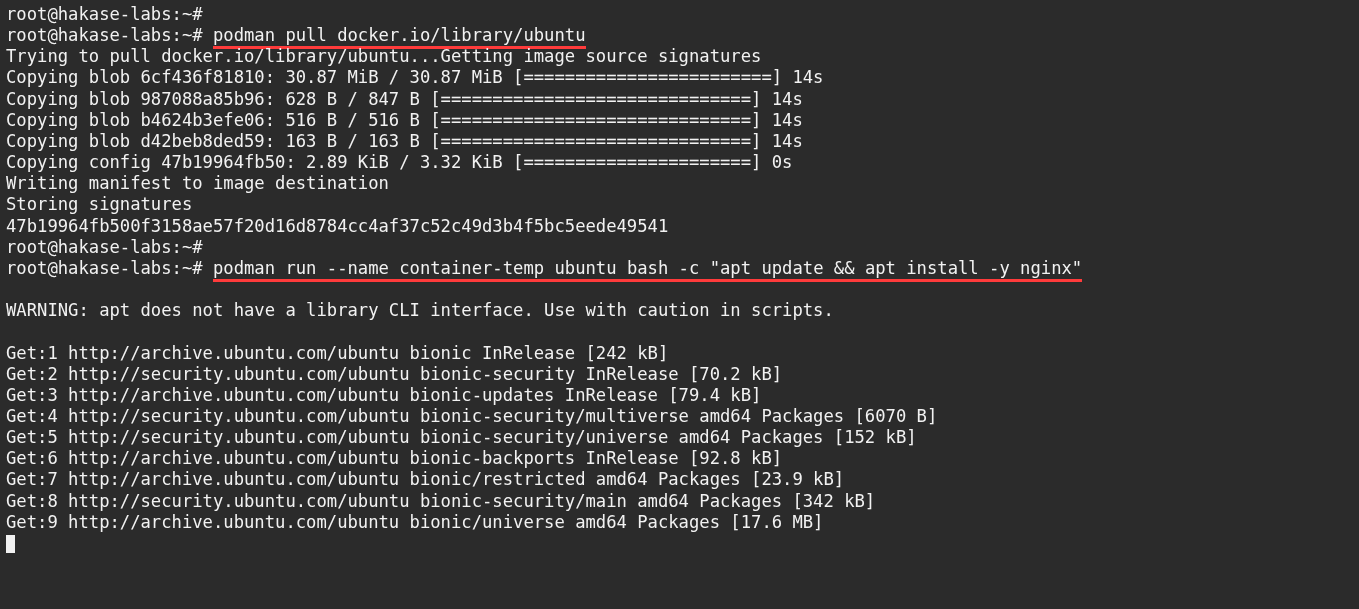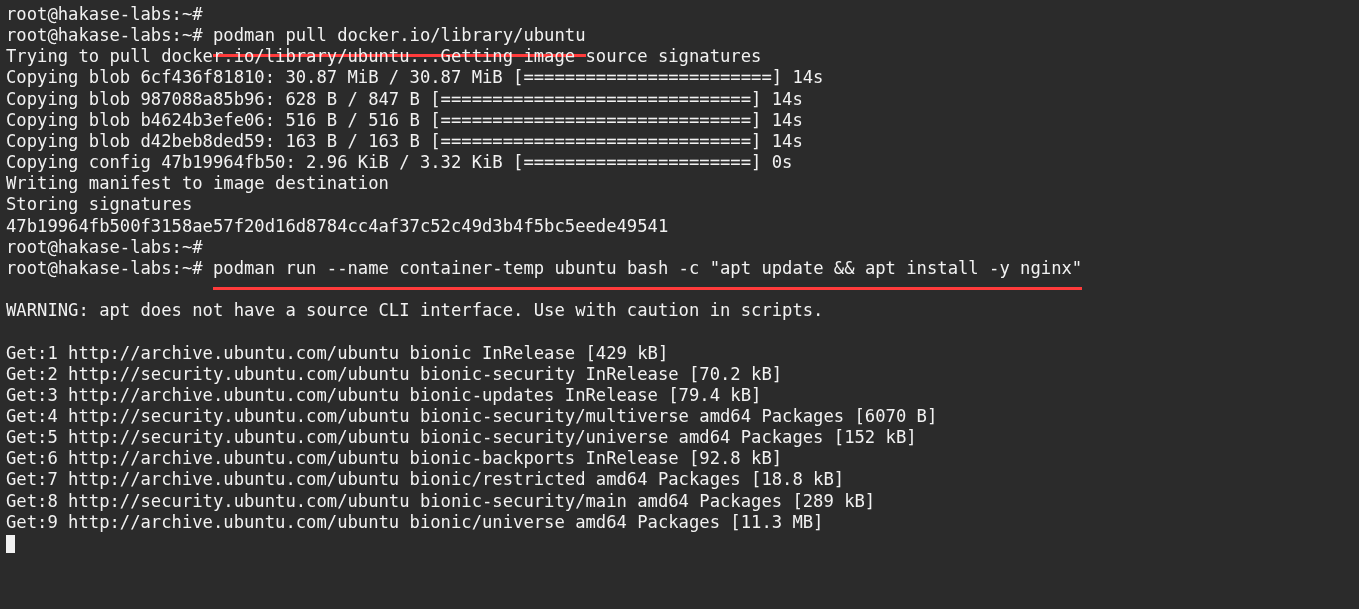--- a/index.html
+++ b/index.html
@@ -14,51 +14,51 @@
     margin: 0;
     padding: 4px 6px;
     font-family: "DejaVu Sans Mono", "Liberation Mono", Consolas, monospace;
     font-size: 17.2px;
     line-height: 1.23;
     color: #f2f2f2;
     white-space: pre;
   }
   .hl {
     border-bottom: 3px solid #ff3b3b;
-    padding-bottom: 9px;
+    padding-bottom: 1px;
   }
   .cursor {
     display: inline-block;
     width: 9px;
     height: 18px;
     background: #f2f2f2;
     vertical-align: text-bottom;
   }
 </style>
 </head>
 <body>
 
 <pre class="terminal"><span>root@hakase-labs:~#</span>
 <span>root@hakase-labs:~#</span> <span class="hl">podman pull docker.io/library/ubuntu</span>
 <span>Trying to pull docker.io/library/ubuntu...Getting image source signatures</span>
 <span>Copying blob 6cf436f81810: 30.87 MiB / 30.87 MiB [========================] 14s</span>
 <span>Copying blob 987088a85b96: 628 B / 847 B [==============================] 14s</span>
 <span>Copying blob b4624b3efe06: 516 B / 516 B [==============================] 14s</span>
 <span>Copying blob d42beb8ded59: 163 B / 163 B [==============================] 14s</span>
-<span>Copying config 47b19964fb50: 2.96 KiB / 3.32 KiB [======================] 0s</span>
+<span>Copying config 47b19964fb50: 2.89 KiB / 3.32 KiB [======================] 0s</span>
 <span>Writing manifest to image destination</span>
 <span>Storing signatures</span>
 <span>47b19964fb500f3158ae57f20d16d8784cc4af37c52c49d3b4f5bc5eede49541</span>
 <span>root@hakase-labs:~#</span>
 <span>root@hakase-labs:~#</span> <span class="hl">podman run --name container-temp ubuntu bash -c "apt update &amp;&amp; apt install -y nginx"</span>
 <span></span>
-<span>WARNING: apt does not have a source CLI interface. Use with caution in scripts.</span>
+<span>WARNING: apt does not have a library CLI interface. Use with caution in scripts.</span>
 <span></span>
-<span>Get:1 http://archive.ubuntu.com/ubuntu bionic InRelease [429 kB]</span>
+<span>Get:1 http://archive.ubuntu.com/ubuntu bionic InRelease [242 kB]</span>
 <span>Get:2 http://security.ubuntu.com/ubuntu bionic-security InRelease [70.2 kB]</span>
 <span>Get:3 http://archive.ubuntu.com/ubuntu bionic-updates InRelease [79.4 kB]</span>
 <span>Get:4 http://security.ubuntu.com/ubuntu bionic-security/multiverse amd64 Packages [6070 B]</span>
 <span>Get:5 http://security.ubuntu.com/ubuntu bionic-security/universe amd64 Packages [152 kB]</span>
 <span>Get:6 http://archive.ubuntu.com/ubuntu bionic-backports InRelease [92.8 kB]</span>
-<span>Get:7 http://archive.ubuntu.com/ubuntu bionic/restricted amd64 Packages [18.8 kB]</span>
-<span>Get:8 http://security.ubuntu.com/ubuntu bionic-security/main amd64 Packages [289 kB]</span>
-<span>Get:9 http://archive.ubuntu.com/ubuntu bionic/universe amd64 Packages [11.3 MB]</span>
+<span>Get:7 http://archive.ubuntu.com/ubuntu bionic/restricted amd64 Packages [23.9 kB]</span>
+<span>Get:8 http://security.ubuntu.com/ubuntu bionic-security/main amd64 Packages [342 kB]</span>
+<span>Get:9 http://archive.ubuntu.com/ubuntu bionic/universe amd64 Packages [17.6 MB]</span>
 <span class="cursor"></span></pre>
 
 </body></html>

